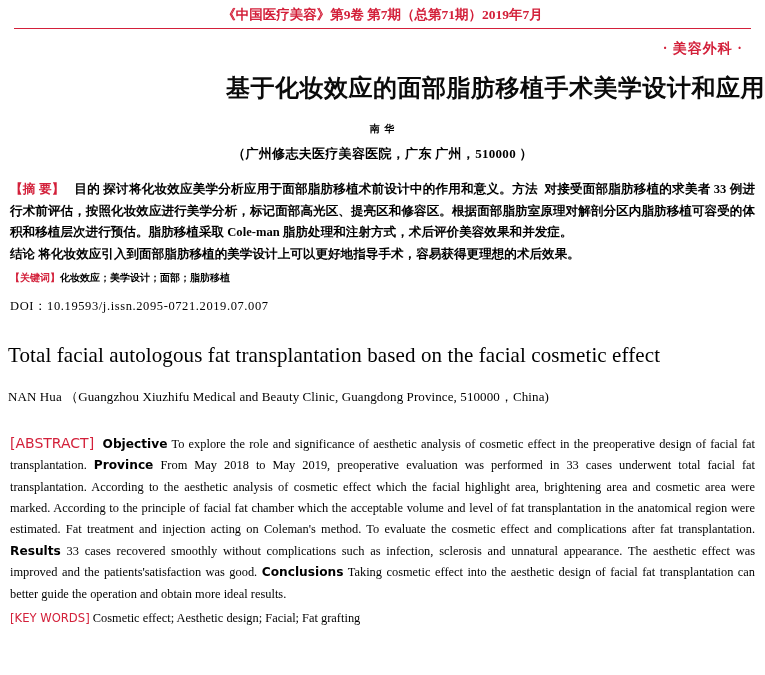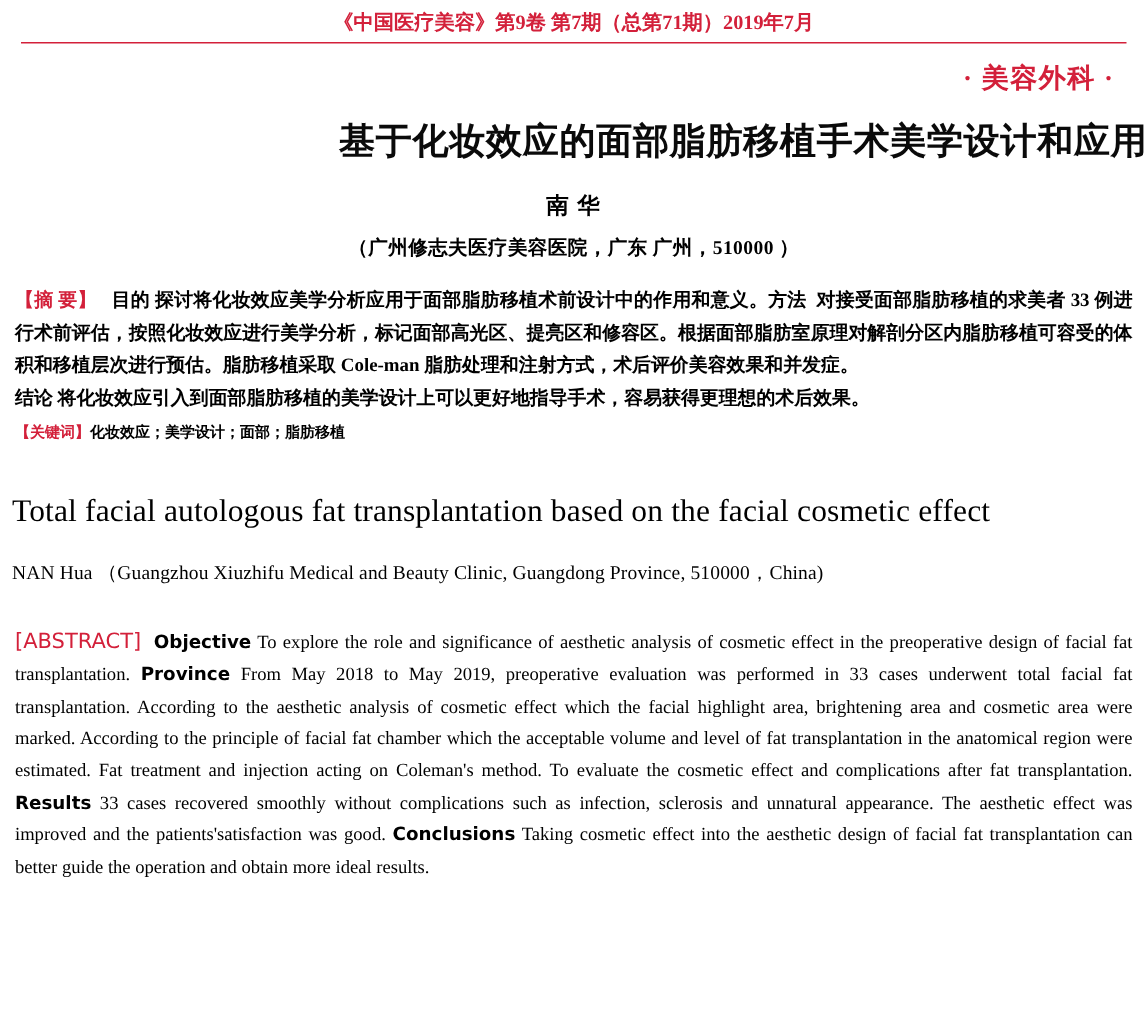--- a/index.html
+++ b/index.html
@@ -35,40 +35,40 @@
   }
   .head-rule {
     margin: 6px 14px 0 14px;
     border-top: 1.4px solid #d3203a;
     height: 0;
   }
   .column-marker {
     text-align: right;
     color: #d3203a;
     font-weight: bold;
-    font-size: 18px;
+    font-size: 14px;
     padding: 11px 22px 0 0;
     letter-spacing: 1px;
   }
 
   
   .cn-title {
     text-align: right;
     font-family: "DejaVu Sans", "Liberation Sans", sans-serif;
     font-weight: bold;
     font-size: 24px;
     line-height: 1.2;
     margin-top: 16px;
     letter-spacing: 0.5px;
     color: #0a0a0a;
   }
   .cn-author {
     text-align: center;
     font-weight: bold;
-    font-size: 15px;
+    font-size: 10px;
     margin-top: 20px;
     letter-spacing: 1px;
   }
   .cn-affiliation {
     text-align: center;
     font-weight: bold;
     font-size: 13px;
     margin-top: 9px;
     letter-spacing: 0.3px;
   }
@@ -172,32 +172,37 @@
     </p>
     <p>
       <span class="bolded">结论</span>&nbsp;<span>将化妆效应引入到面部脂肪移植的美学设计上可以更好地指导手术，容易获得更理想的术后效果。</span>
     </p>
   </div>
 
   <div class="cn-keywords">
     <span class="tag-red">【关键词】</span><span>化妆效应；美学设计；面部；脂肪移植</span>
   </div>
 
+  <div class="doi-line">DOI：10.19593/j.issn.2095-0721.2019.07.007</div>
 
   <div class="en-title">Total facial autologous fat transplantation based on the facial cosmetic effect</div>
   <div class="en-author">NAN Hua  （Guangzhou Xiuzhifu Medical and Beauty Clinic, Guangdong Province, 510000，China)</div>
 
   <div class="en-abstract-block">
     <p>
       <span class="abstract-tag">[ABSTRACT]</span>&nbsp;
       <span class="en-label">Objective</span>
       <span>To explore the role and significance of aesthetic analysis of cosmetic effect in the preoperative design of facial fat transplantation.</span>
       <span class="en-label">Province</span>
       <span>From May 2018 to May 2019, preoperative evaluation was performed in 33 cases underwent total facial fat transplantation. According to the aesthetic analysis of cosmetic effect which the facial highlight area, brightening area and cosmetic area were marked. According to the principle of facial fat chamber which the acceptable volume and level of fat transplantation in the anatomical region were estimated. Fat treatment and injection acting on Coleman's method. To evaluate the cosmetic effect and complications after fat transplantation.</span>
       <span class="en-label">Results</span>
       <span>33 cases recovered smoothly without complications such as infection, sclerosis and unnatural appearance. The aesthetic effect was improved and the patients'satisfaction was good.</span>
       <span class="en-label">Conclusions</span>
       <span>Taking cosmetic effect into the aesthetic design of facial fat transplantation can better guide the operation and obtain more ideal results.</span>
     </p>
   </div>
 
+  <div class="en-keywords">
+    <span class="en-kw-tag">[KEY WORDS]</span>
+    <span>Cosmetic effect; Aesthetic design; Facial; Fat grafting</span>
+  </div>
 
 </div>
 
 </body></html>

